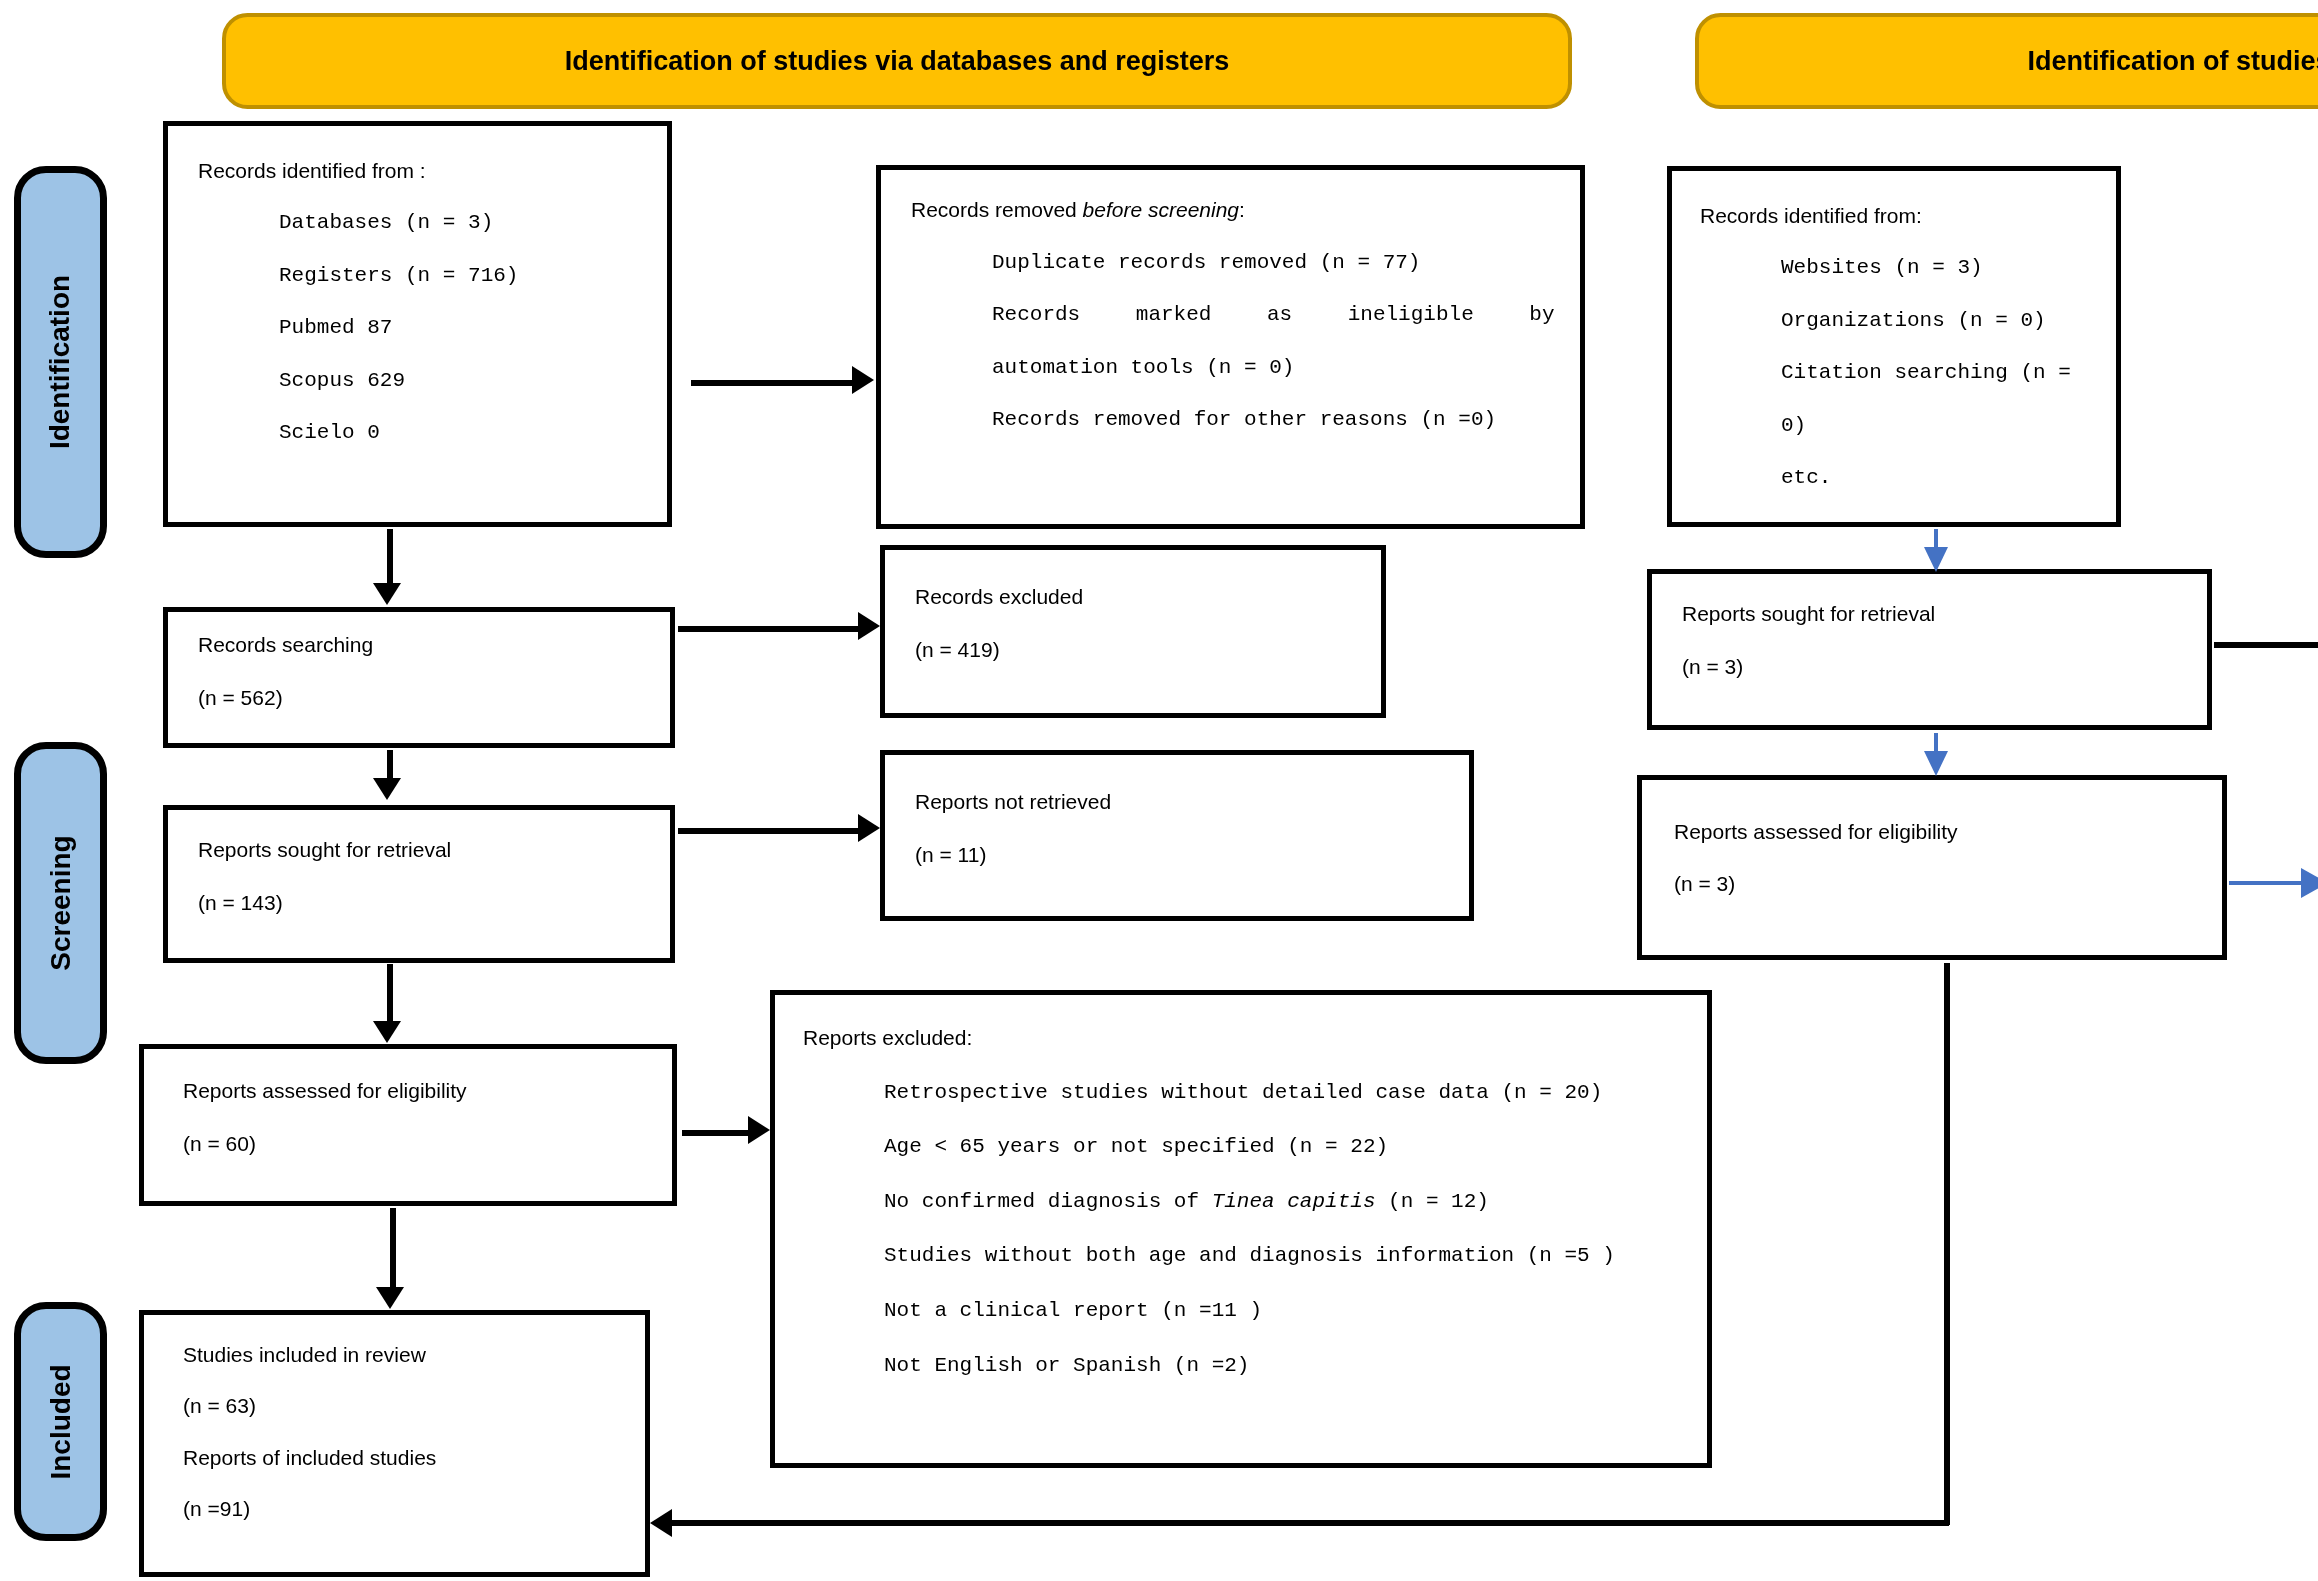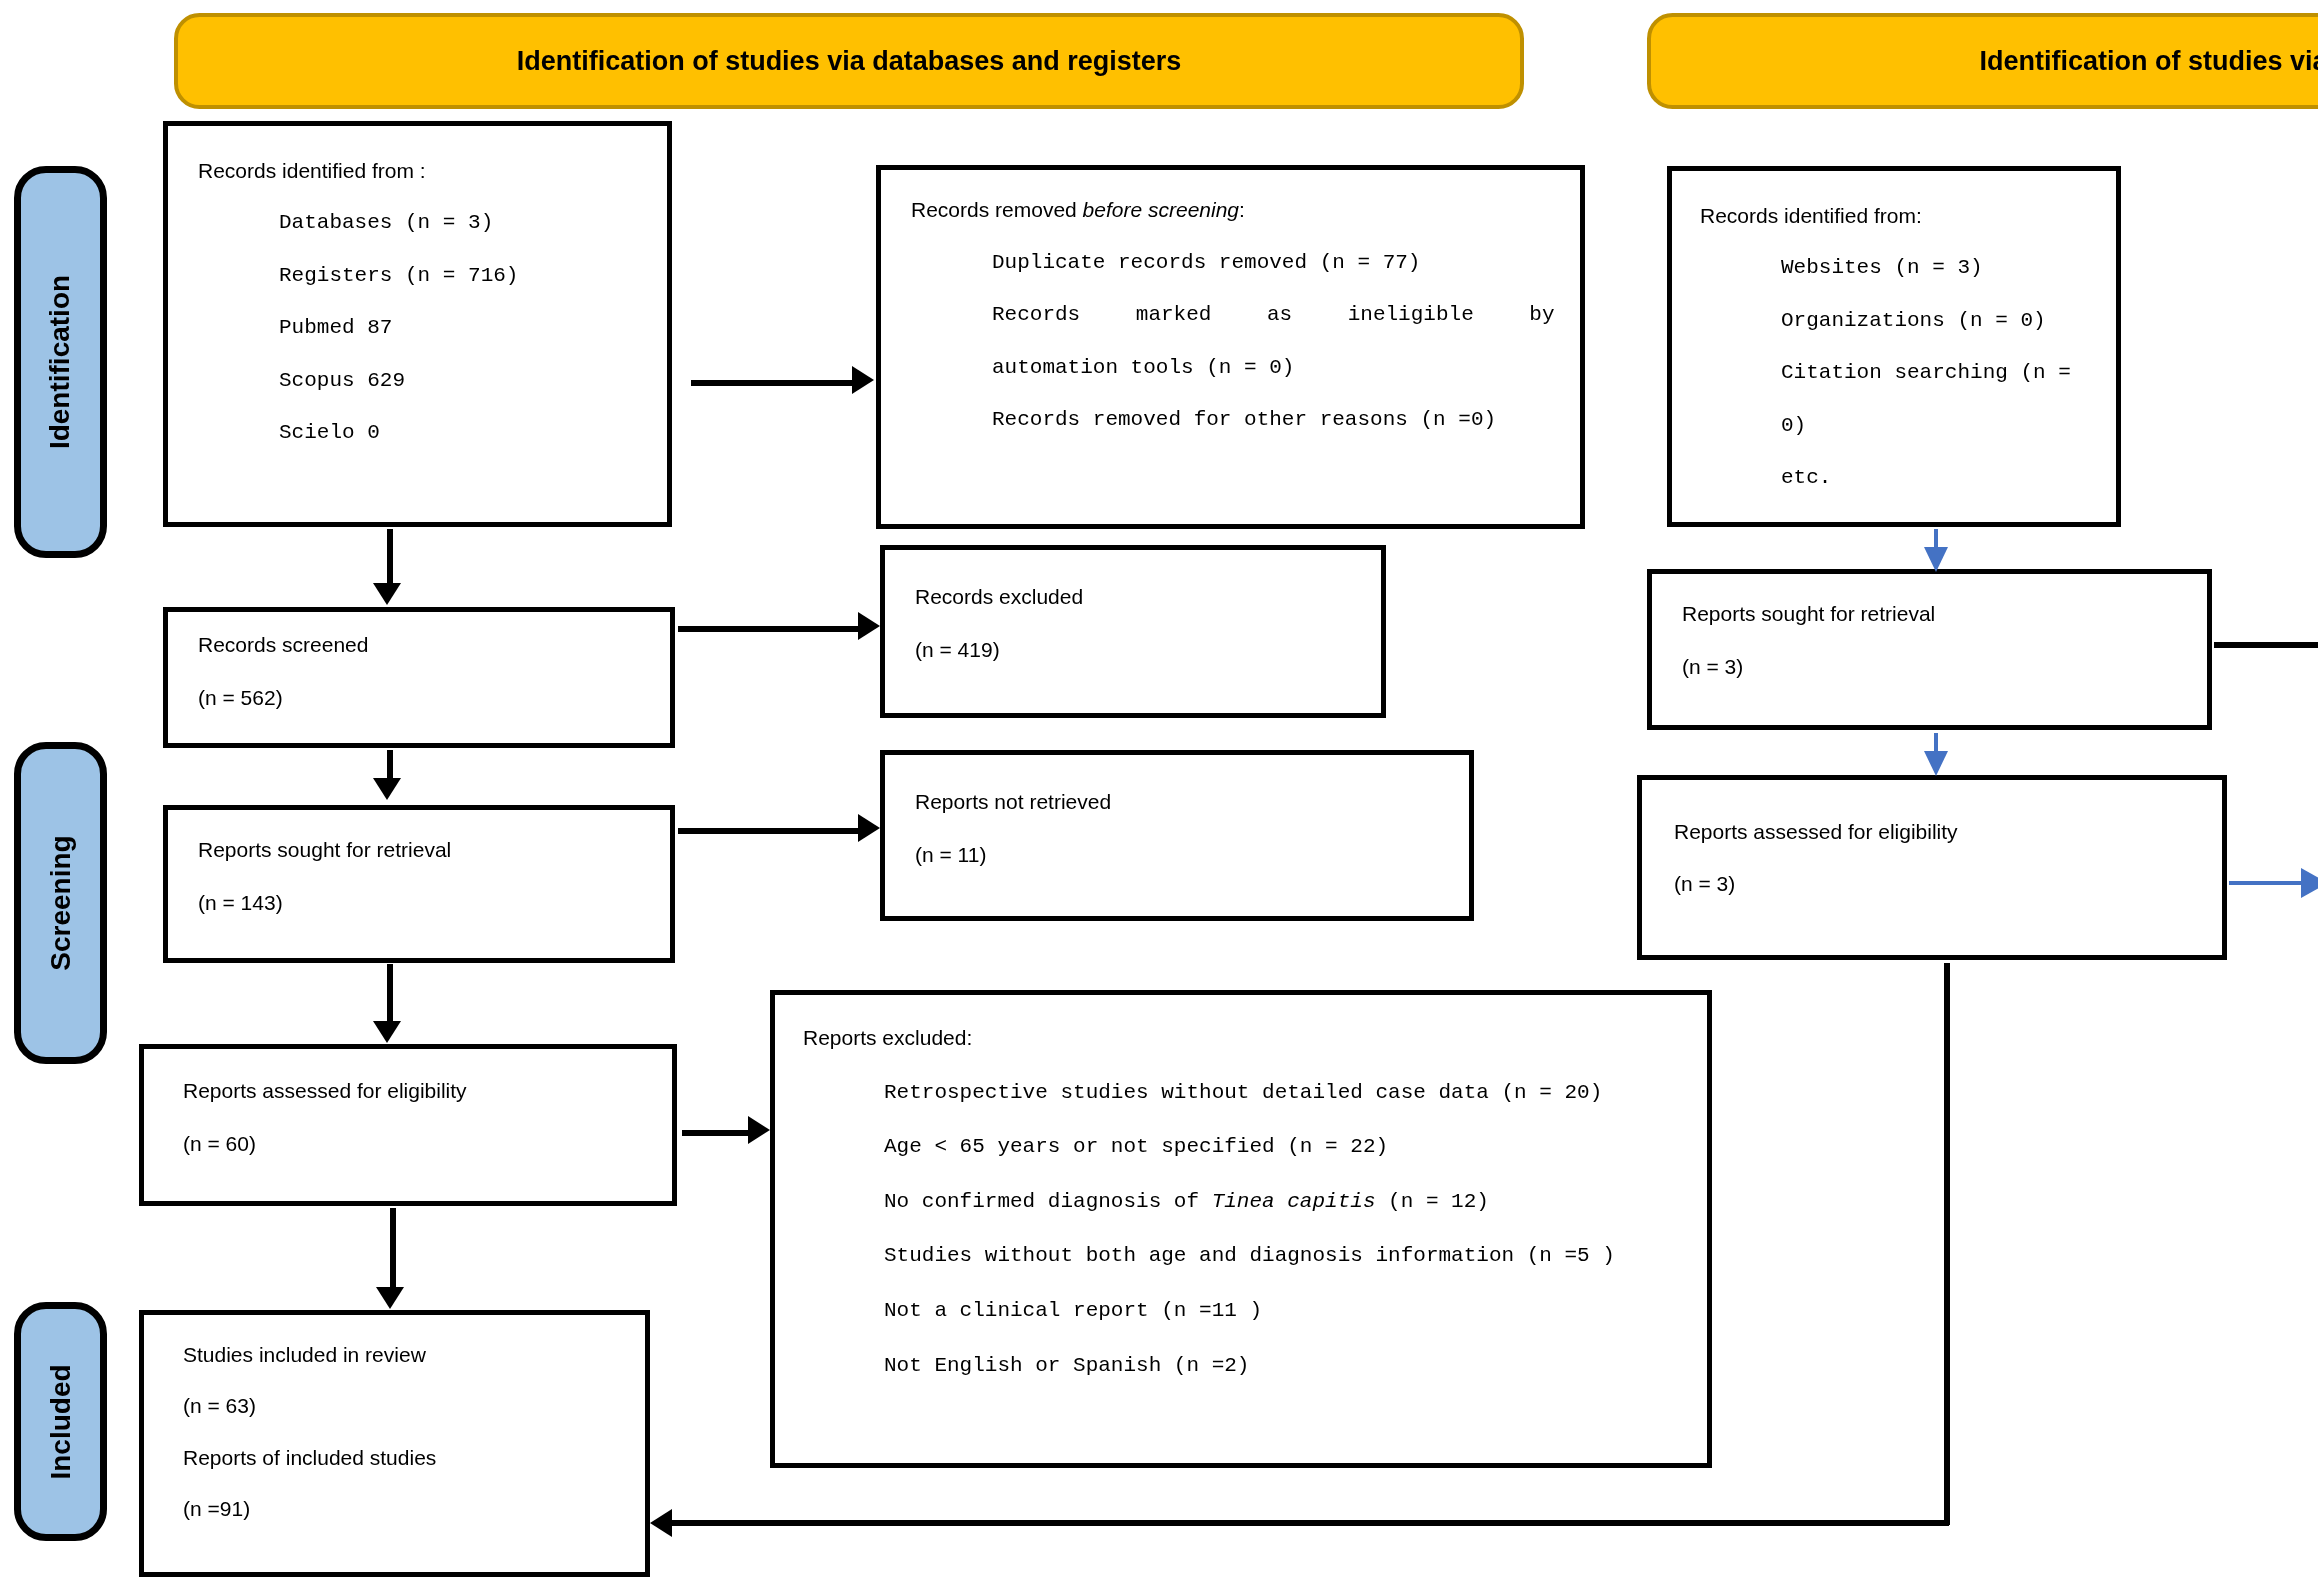--- a/index.html
+++ b/index.html
@@ -24,21 +24,21 @@
   #b-i{left:770px;top:990px;width:942px;height:478px;padding:16px 18.5px 0 28px;line-height:2.6;}
   #b-e{left:139px;top:1310px;width:511px;height:267px;padding:14px 9.3px 0 39px;line-height:2.45;}
   #b-j{left:1667px;top:166px;width:454px;height:361px;padding:18.5px 9.3px 0 28px;}
   #b-k{left:1647px;top:569px;width:565px;height:161px;padding:14px 9.3px 0 30px;}
   #b-l{left:1637px;top:775px;width:590px;height:185px;padding:25.5px 9.3px 0 32px;}
 
   
   .banner{position:absolute;box-sizing:border-box;background:var(--banner-fill,#FFC000);
           border:4.6px solid var(--banner-border,#BF9000);border-radius:25.5px;
           display:flex;align-items:center;justify-content:center;
-          font-weight:bold;font-size:27px;}
+          font-weight:bold;font-size:27px;margin-left:48px;}
   #banner-left{left:174px;top:13px;width:1350px;height:96px;}
   #banner-right{left:1647px;top:13px;width:1208px;height:96px;}
 
   
   .sidebar{position:absolute;box-sizing:border-box;background:var(--sidebar-fill,#9DC3E6);
            border:7.4px solid #000;border-radius:32px;
            display:flex;align-items:center;justify-content:center;}
   .sidebar span{transform:rotate(-90deg);white-space:nowrap;font-weight:bold;font-size:28px;}
   #sb-ident{left:14px;top:166px;width:93px;height:392px;}
   #sb-screen{left:14px;top:742px;width:93px;height:322px;}
@@ -85,21 +85,21 @@
   <div class="box" id="b-a">
     <p>Records identified from :</p>
     <p class="ind">Databases (n = 3)</p>
     <p class="ind">Registers (n = 716)</p>
     <p class="ind">Pubmed 87</p>
     <p class="ind">Scopus 629</p>
     <p class="ind">Scielo 0</p>
   </div>
 
   <div class="box" id="b-b">
-    <p>Records screened</p>
+    <p>Records searching</p>
     <p>(n = 562)</p>
   </div>
 
   <div class="box" id="b-c">
     <p>Reports sought for retrieval</p>
     <p>(n = 143)</p>
   </div>
 
   <div class="box" id="b-d">
     <p>Reports assessed for eligibility</p>

